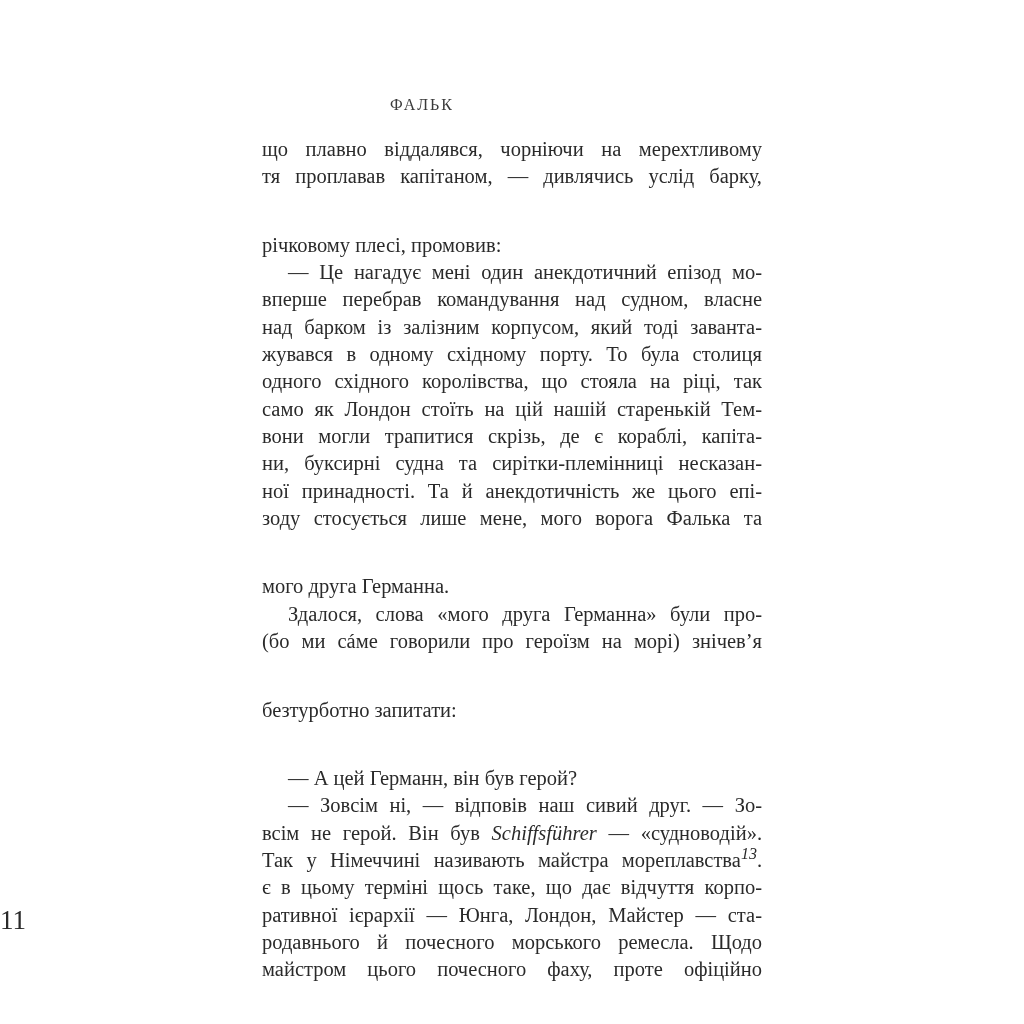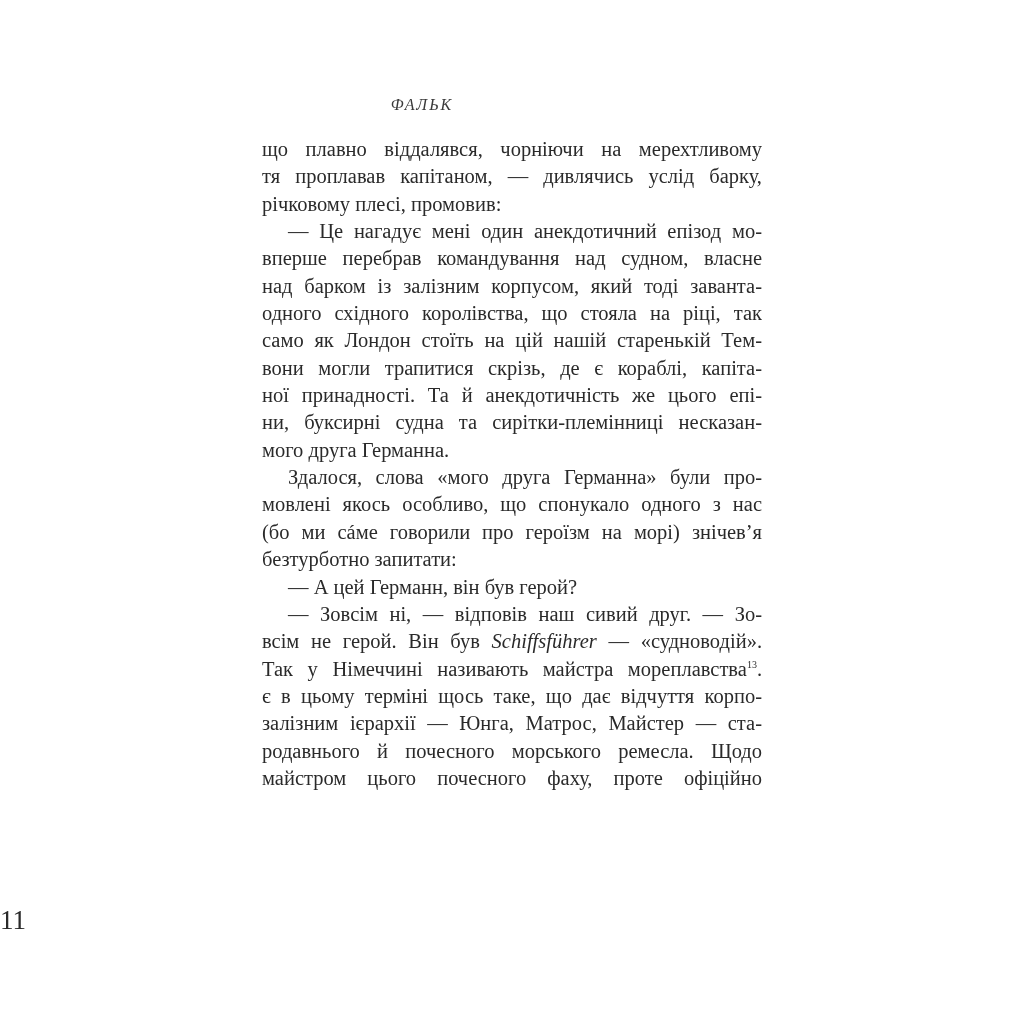--- a/index.html
+++ b/index.html
@@ -17,50 +17,51 @@
     }
     .running-head {
       position: absolute;
       top: 96px;
       left: 0;
       width: 844px;
       text-align: center;
       font-size: 16px;
       letter-spacing: 2px;
       color: #3a3a3a;
-      font-style: italic;
     }
     .text-block {
       position: absolute;
       top: 136px;
       left: 262px;
       width: 500px;
     }
     .line {
       display: block;
       height: 27.35px;
       line-height: 27.35px;
       font-size: 20.5px;
       white-space: nowrap;
       text-align: justify;
       text-align-last: justify;
     }
     .line.last {
       text-align-last: left;
+      margin-top: 41px;
     }
     .line.indent {
       padding-left: 26px;
     }
     .line .seg-italic {
       font-style: italic;
     }
     .line sup {
-      font-size: 10px;
+      font-size: 16px;
       line-height: 0;
       vertical-align: super;
+      font-style: italic;
     }
     .folio {
       position: absolute;
       top: 905px;
       left: 0;
       width: 908px;
       text-align: left;
       font-size: 27px;
       color: #2a2a2a;
     }
@@ -70,33 +71,34 @@
 
 <div class="running-head">ФАЛЬК</div>
 
 <div class="text-block">
   <span class="line">що плавно віддалявся, чорніючи на мерехтливому</span>
   <span class="line">тя проплавав капітаном, — дивлячись услід барку,</span>
   <span class="line last">річковому плесі, промовив:</span>
   <span class="line indent">— Це нагадує мені один анекдотичний епізод мо-</span>
   <span class="line">вперше перебрав командування над судном, власне</span>
   <span class="line">над барком із залізним корпусом, який тоді заванта-</span>
+  <span class="line">жувався в одному східному порту. То була столиця</span>
   <span class="line">одного східного королівства, що стояла на ріці, так</span>
   <span class="line">само як Лондон стоїть на цій нашій старенькій Тем-</span>
   <span class="line">вони могли трапитися скрізь, де є кораблі, капіта-</span>
+  <span class="line">ни, буксирні судна та сирітки-племінниці несказан-</span>
   <span class="line">ної принадності. Та й анекдотичність же цього епі-</span>
-  <span class="line">ни, буксирні судна та сирітки-племінниці несказан-</span>
+  <span class="line">зоду стосується лише мене, мого ворога Фалька та</span>
   <span class="line last">мого друга Германна.</span>
   <span class="line indent">Здалося, слова «мого друга Германна» були про-</span>
-  <span class="line">мовлені якось особливо, що спонукало одного з нас</span>
   <span class="line">(бо ми сáме говорили про героїзм на морі) знічев’я</span>
   <span class="line last">безтурботно запитати:</span>
   <span class="line indent last">— А цей Германн, він був герой?</span>
   <span class="line indent">— Зовсім ні, — відповів наш сивий друг. — Зо-</span>
   <span class="line"><span>всім не герой. Він був </span><span class="seg-italic">Schiffsführer</span><span> — «судноводій».</span></span>
   <span class="line"><span>Так у Німеччині називають майстра мореплавства</span><sup>13</sup><span>.</span></span>
   <span class="line">є в цьому терміні щось таке, що дає відчуття корпо-</span>
-  <span class="line">залізним ієрархії — Юнга, Матрос, Майстер — ста-</span>
+  <span class="line">ративної ієрархії — Юнга, Лондон, Майстер — ста-</span>
   <span class="line">родавнього й почесного морського ремесла. Щодо</span>
   <span class="line">майстром цього почесного фаху, проте офіційно</span>
 </div>
 
 <div class="folio">11</div>
 
 </body></html>

